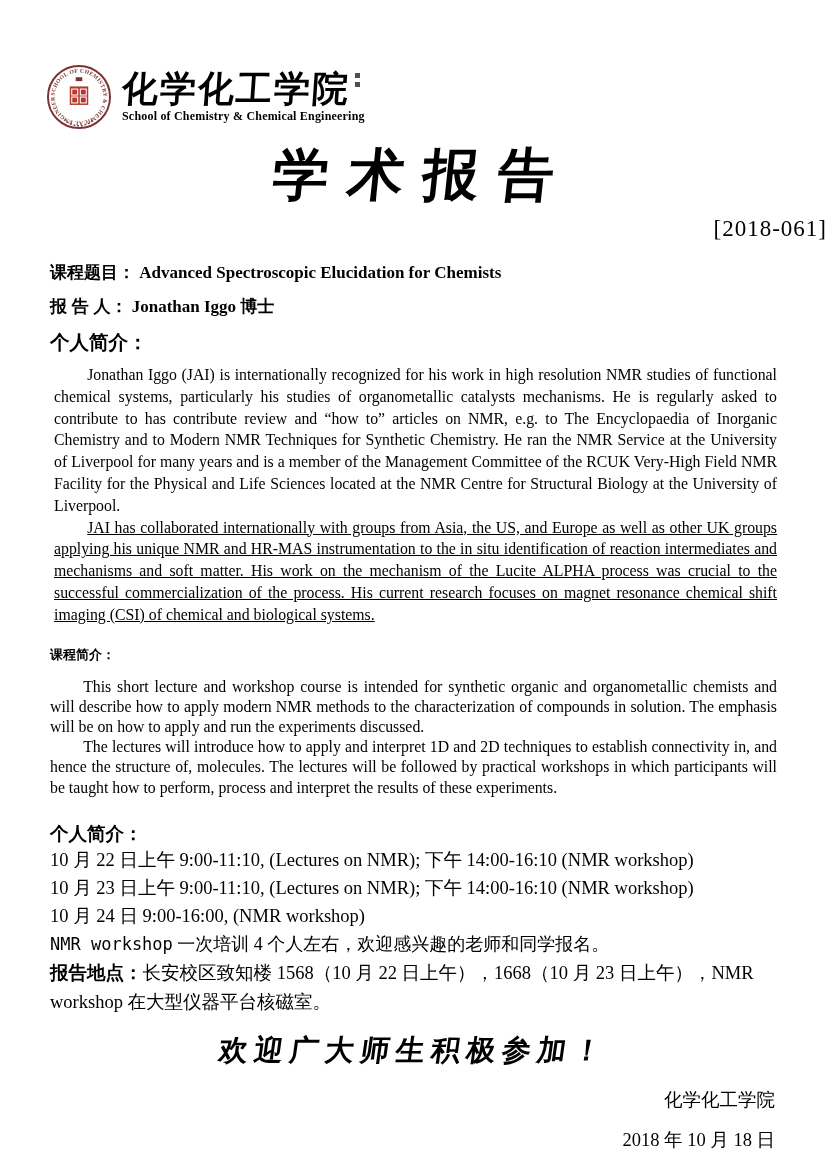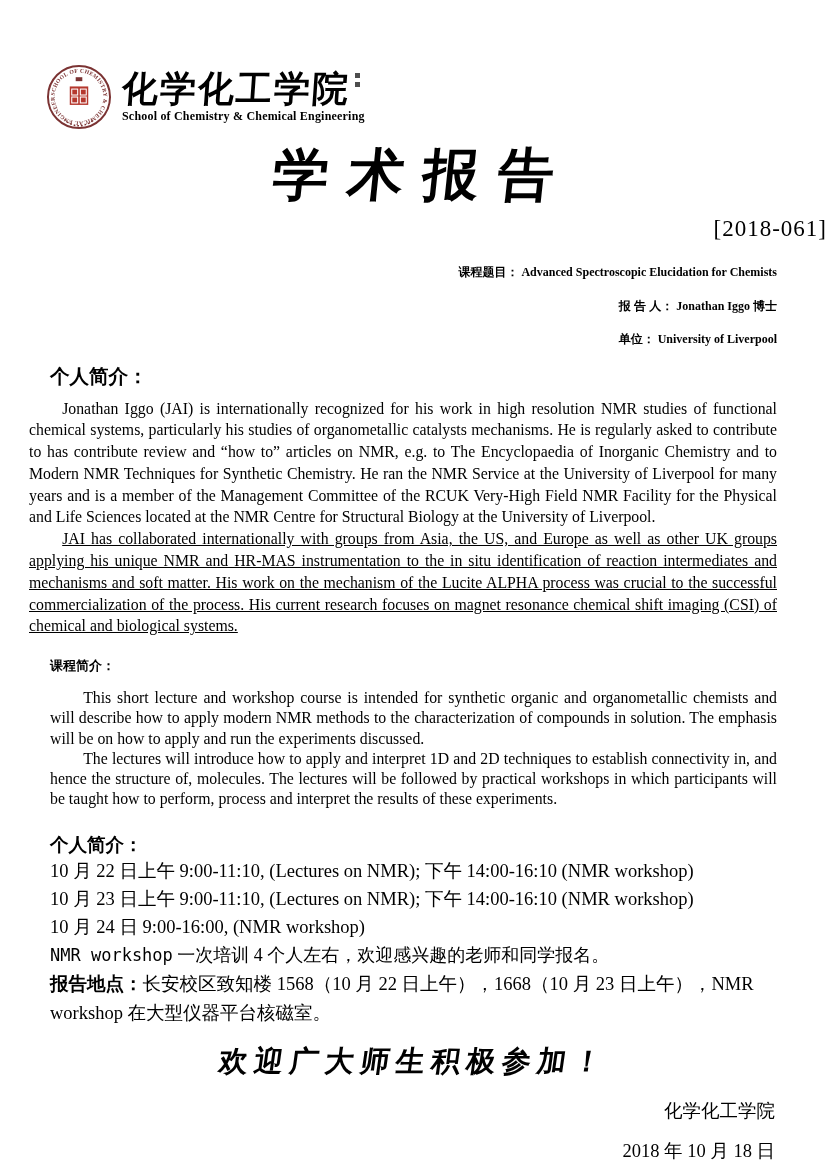--- a/index.html
+++ b/index.html
@@ -62,40 +62,40 @@
   .bulletin-no {
     text-align: right;
     font-size: 23px;
     margin-top: 10px;
     letter-spacing: 1px;
     margin-left: 17px;
   }
 
   
   .meta { margin: 14px 50px 0 50px; }
-  .meta-line { font-size: 12px; line-height: 33.5px; font-weight: bold; text-align: right; }
+  .meta-line { font-size: 17px; line-height: 33.5px; font-weight: bold; }
   .meta-label {
     font-family: "Liberation Sans", "DejaVu Sans", sans-serif;
     font-weight: bold;
   }
   .meta-value { font-weight: bold; }
 
   
   .sec-heading {
     font-family: "Liberation Sans", "DejaVu Sans", sans-serif;
     font-weight: bold;
     font-size: 19.5px;
     margin: 6px 50px 0 50px;
     line-height: 26px;
   }
   .sec-heading.course { margin-top: 16px; font-size: 13px; }
 
   
   .bio-para {
-    margin: 9px 50px 0 29px;
+    margin: 9px 50px 0 54px;
     font-size: 15.8px;
     line-height: 21.8px;
     text-align: justify;
     text-indent: 2.1em;
   }
   .bio-para + .bio-para { margin-top: 0; text-decoration: underline; }
   .course-para {
     margin: 9px 50px 0 50px;
     font-size: 15.8px;
     line-height: 20.2px;
@@ -177,24 +177,20 @@
 
   <div class="meta">
     <div class="meta-line">
       <span class="meta-label">课程题目：</span>
       <span class="meta-value">Advanced Spectroscopic Elucidation for Chemists</span>
     </div>
     <div class="meta-line">
       <span class="meta-label">报 告 人：</span>
       <span class="meta-value">Jonathan Iggo 博士</span>
     </div>
-    <div class="meta-line">
-      <span class="meta-label">单位：</span>
-      <span class="meta-value">University of Liverpool</span>
-    </div>
   </div>
 
   <div class="sec-heading">个人简介：</div>
   <p class="bio-para">Jonathan Iggo (JAI) is internationally recognized for his work in high resolution NMR studies of functional chemical systems, particularly his studies of organometallic catalysts mechanisms. He is regularly asked to contribute to has contribute review and “how to” articles on NMR, e.g. to The Encyclopaedia of Inorganic Chemistry and to Modern NMR Techniques for Synthetic Chemistry. He ran the NMR Service at the University of Liverpool for many years and is a member of the Management Committee of the RCUK Very-High Field NMR Facility for the Physical and Life Sciences located at the NMR Centre for Structural Biology at the University of Liverpool.</p>
   <p class="bio-para">JAI has collaborated internationally with groups from Asia, the US, and Europe as well as other UK groups applying his unique NMR and HR-MAS instrumentation to the in situ identification of reaction intermediates and mechanisms and soft matter. His work on the mechanism of the Lucite ALPHA process was crucial to the successful commercialization of the process. His current research focuses on magnet resonance chemical shift imaging (CSI) of chemical and biological systems.</p>
 
   <div class="sec-heading course">课程简介：</div>
   <p class="course-para">This short lecture and workshop course is intended for synthetic organic and organometallic chemists and will describe how to apply modern NMR methods to the characterization of compounds in solution. The emphasis will be on how to apply and run the experiments discussed.</p>
   <p class="course-para">The lectures will introduce how to apply and interpret 1D and 2D techniques to establish connectivity in, and hence the structure of, molecules. The lectures will be followed by practical workshops in which participants will be taught how to perform, process and interpret the results of these experiments.</p>
 

